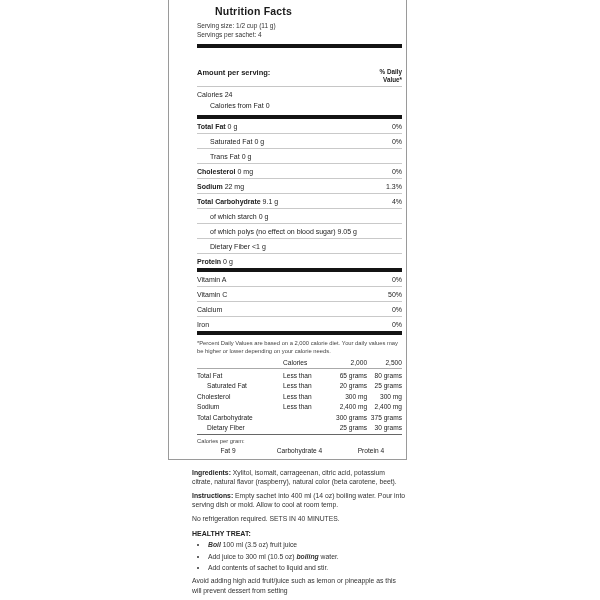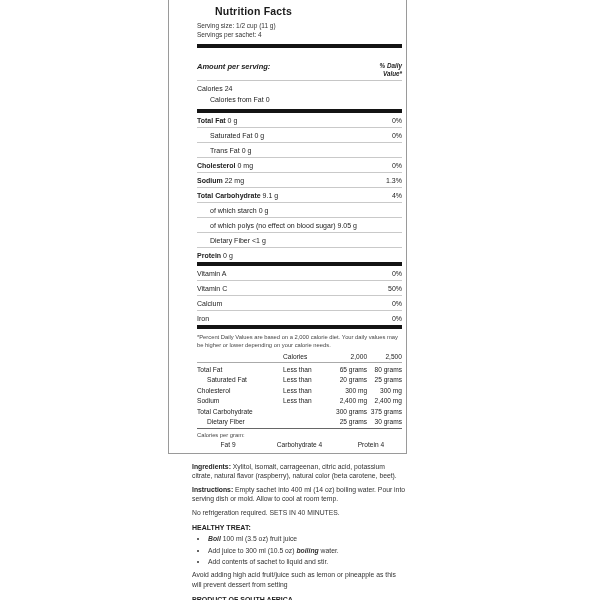--- a/index.html
+++ b/index.html
@@ -7,21 +7,21 @@
   body { font-family: "Liberation Sans", sans-serif; color:#222; }
   .page { position:relative; width:600px; height:600px; background:#ffffff; overflow:hidden; }
   .label-col { position:absolute; left:168px; top:0; width:239px; }
 
   
   .nf-box { border-left:1px solid #9a9a9a; border-right:1px solid #9a9a9a; border-bottom:1px solid #9a9a9a; padding:2px 4px 3px 28px; }
   .nf-title { font-size:10.5px; font-weight:bold; letter-spacing:0.2px; margin:3px 0 4px; color:#1a1a1a;padding-left:18px; }
   .serv { font-size:6.5px; line-height:9px; color:#333; }
   .bar { height:4px; background:#141414; margin-top:5px; }
   .bar.mid { margin-top:0; }
-  .amount-row { display:flex; justify-content:space-between; align-items:flex-start; padding:14px 0 3px;font-style:italic; }
+  .amount-row { display:flex; justify-content:space-between; align-items:flex-start; padding:20px 0 3px; }
   .amount-label { font-size:7.5px; font-weight:bold; }
   .dv-head { display:flex; flex-direction:column; align-items:flex-end; font-size:6.3px; font-weight:bold; line-height:7.5px; text-align:right; }
   .hairline { border-top:1px solid #c6c6c6; }
   .cal-block { padding:3px 0 4px; }
   .cal-line { font-size:7px; line-height:10.5px; }
   .ind { padding-left:13px; }
   .n-row { display:flex; justify-content:space-between; align-items:baseline; padding:3.5px 0; font-size:7px; border-top:1px solid #c9c9c9; }
   .n-row.first { border-top:none; }
   .nm { white-space:nowrap; }
   .brow .nname { font-weight:bold; }

